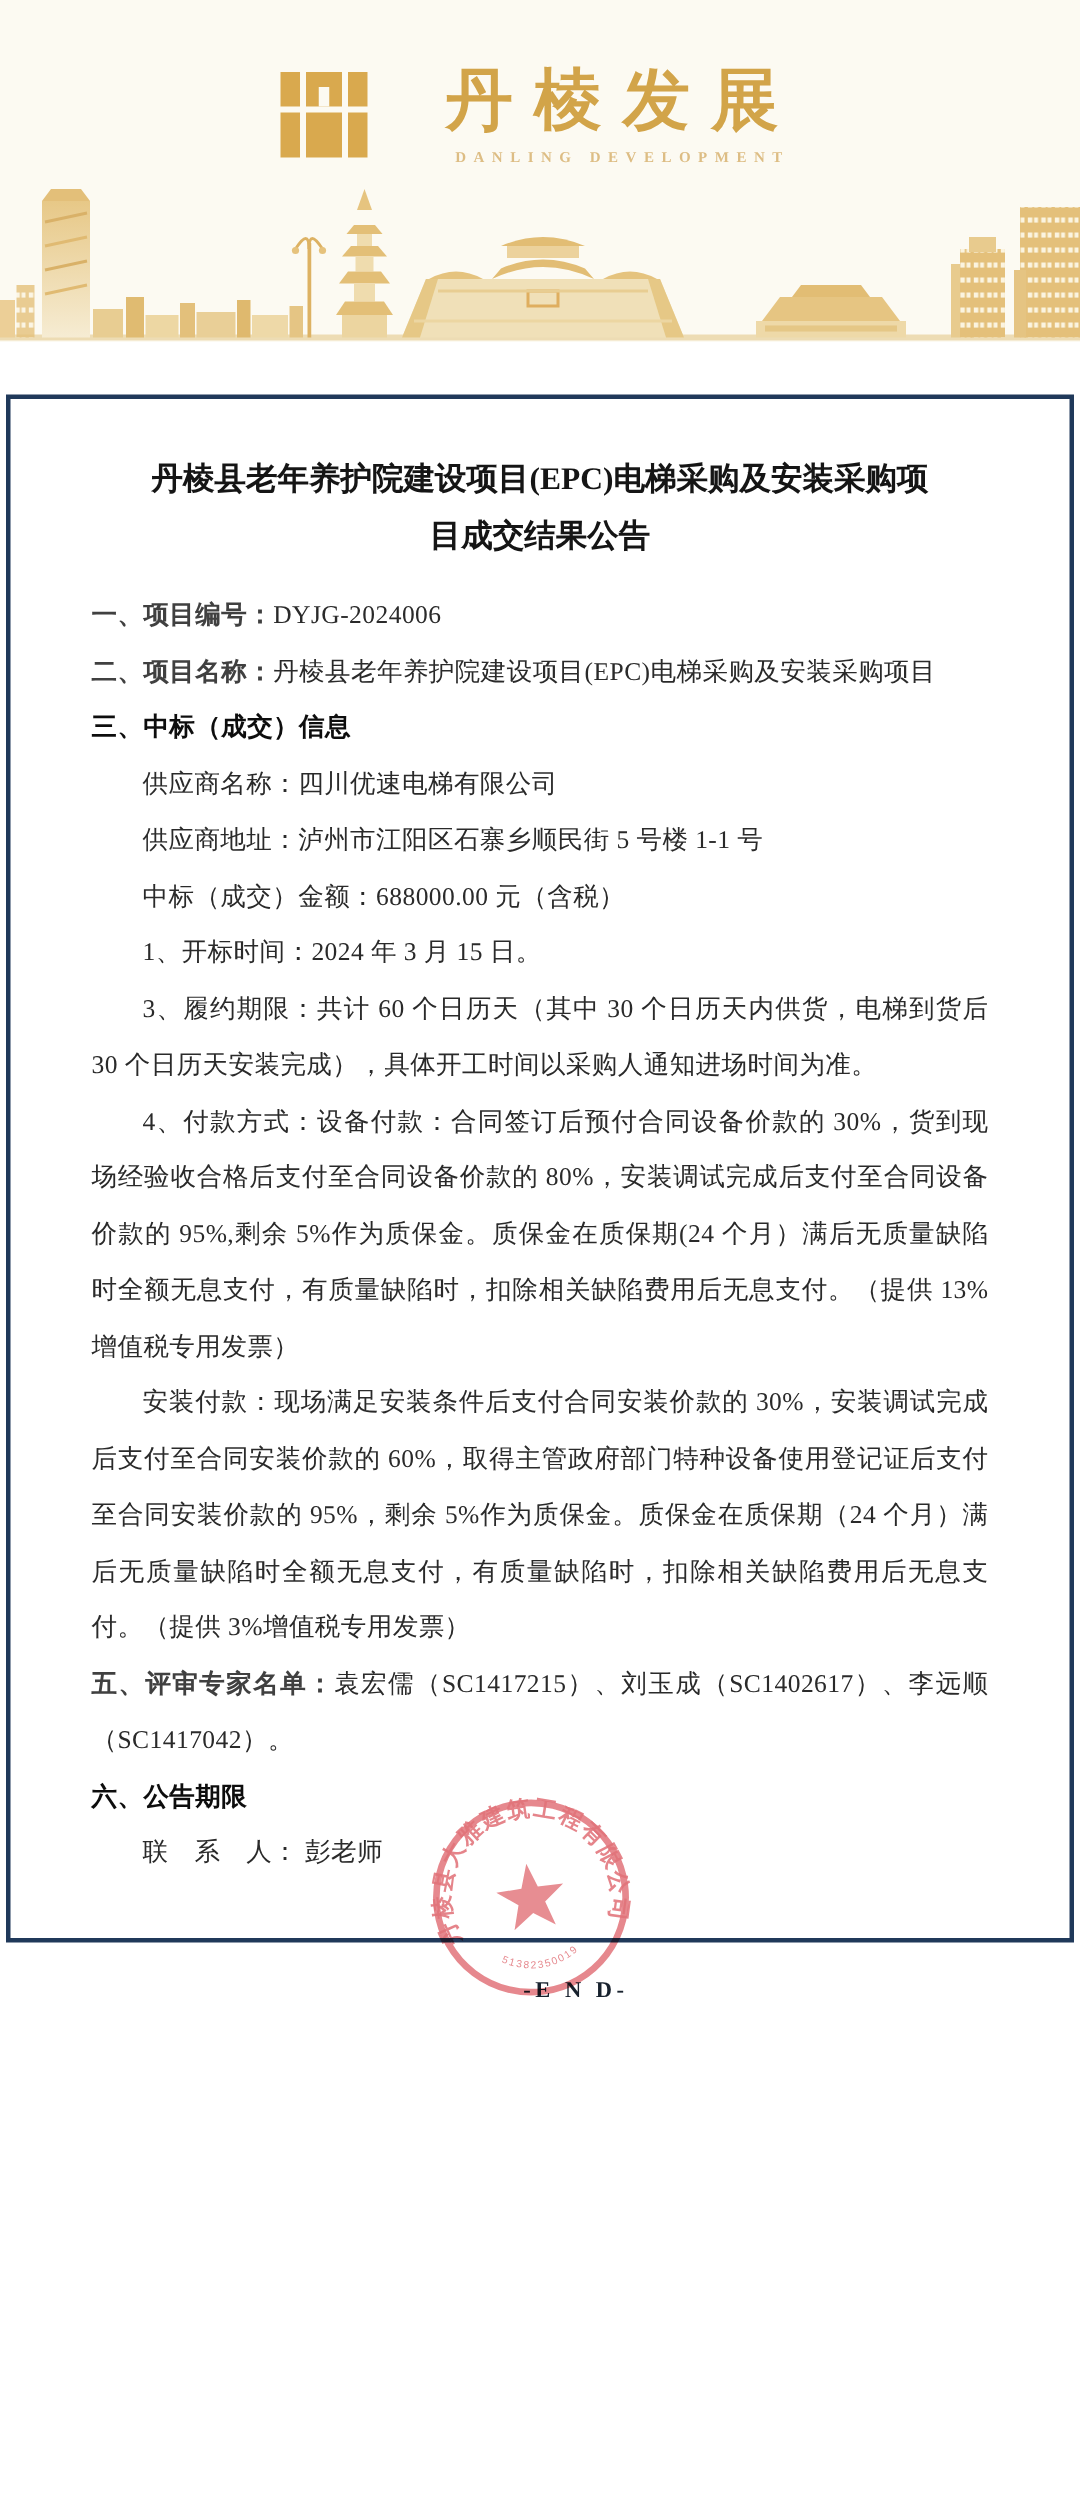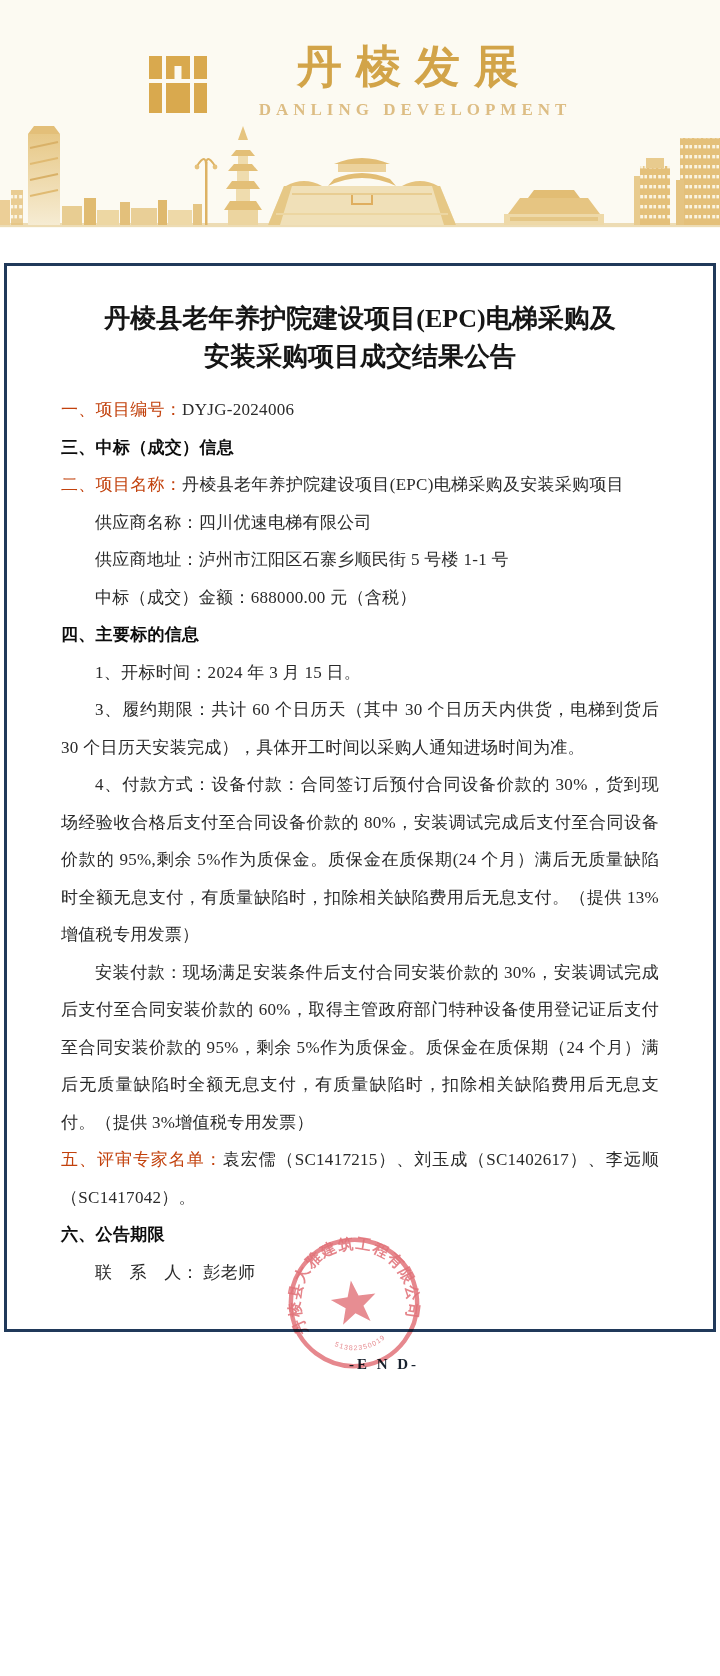--- a/index.html
+++ b/index.html
@@ -16,21 +16,21 @@
   
   .letterhead {
     height: 228px;
     background: #fcfaf2;
     position: relative;
     overflow: hidden;
   }
   .brand-row {
     display: flex;
     justify-content: center;
-    align-items: flex-end;
+    align-items: flex-start;
     gap: 48px;
     padding-top: 44px;
     position: relative;
     z-index: 2;
   }
   .logo-mark {
     width: 62px; height: 64px;
     display: grid;
     grid-template-columns: 13px 24px 13px;
     grid-template-rows: 23px 30px;
@@ -50,21 +50,21 @@
   .brand-cn {
     font-size: 45px;
     font-weight: 700;
     color: #d2a449;
     letter-spacing: 14px;
     line-height: 1.05;
     white-space: nowrap;
   }
   .brand-en {
     margin-top: 9px;
-    font-size: 17px;
+    font-size: 10px;
     font-weight: 600;
     color: #ddbd84;
     letter-spacing: 5px;
     font-family: "Liberation Serif", serif;
     white-space: nowrap;
   }
   .skyline {
     position: absolute;
     left: 0; bottom: 0;
     width: 720px; height: 106px;
@@ -73,37 +73,37 @@
 
   
   .doc-box {
     margin: 35px 4px 0 4px;
     border: 3px solid #20395a;
     background: #ffffff;
     padding: 30px 54px 38px 54px;
   }
   .doc-title {
     text-align: center;
-    font-size: 26px;
+    font-size: 21px;
     font-weight: 700;
     line-height: 38px;
     color: #151515;
     max-width: 530px;
     margin: 4px auto 15px auto;
     font-family: "Liberation Serif", "DejaVu Serif", serif;
   }
   .line {
     font-size: 17px;
     line-height: 37.5px;
     text-align: justify;
     letter-spacing: 0.3px;
   }
   .line .lbl {
-    font-weight: 400;
-    color: #c2410c;
+    font-weight: 700;
+    color: #404040;
     font-family: "Liberation Sans", "DejaVu Sans", sans-serif;
   }
   .heading {
     font-weight: 700;
     color: #0d0d0d;
     font-family: "Liberation Sans", "DejaVu Sans", sans-serif;
     text-align: left;
   }
   .indent { text-indent: 2em; }
 
@@ -226,29 +226,28 @@
     <rect x="676" y="58" width="8" height="45" fill="#e5c482"></rect>
   </svg>
 </div>
 
 <div class="doc-box">
 
   <h1 class="doc-title">丹棱县老年养护院建设项目(EPC)电梯采购及安装采购项目成交结果公告</h1>
 
   <p class="line"><span class="lbl">一、项目编号：</span><span>DYJG-2024006</span></p>
 
+  <p class="line"><span class="lbl">二、项目名称：</span><span>丹棱县老年养护院建设项目(EPC)电梯采购及安装采购项目</span></p>
+
   <p class="line heading">三、中标（成交）信息</p>
-
-  <p class="line"><span class="lbl">二、项目名称：</span><span>丹棱县老年养护院建设项目(EPC)电梯采购及安装采购项目</span></p>
 
   <p class="line indent">供应商名称：四川优速电梯有限公司</p>
   <p class="line indent">供应商地址：泸州市江阳区石寨乡顺民街 5 号楼 1-1 号</p>
   <p class="line indent">中标（成交）金额：688000.00 元（含税）</p>
 
-  <p class="line heading">四、主要标的信息</p>
 
   <p class="line indent">1、开标时间：2024 年 3 月 15 日。</p>
   <p class="line indent">3、履约期限：共计 60 个日历天（其中 30 个日历天内供货，电梯到货后 30 个日历天安装完成），具体开工时间以采购人通知进场时间为准。</p>
   <p class="line indent">4、付款方式：设备付款：合同签订后预付合同设备价款的 30%，货到现场经验收合格后支付至合同设备价款的 80%，安装调试完成后支付至合同设备价款的 95%,剩余 5%作为质保金。质保金在质保期(24 个月）满后无质量缺陷时全额无息支付，有质量缺陷时，扣除相关缺陷费用后无息支付。（提供 13%增值税专用发票）</p>
   <p class="line indent">安装付款：现场满足安装条件后支付合同安装价款的 30%，安装调试完成后支付至合同安装价款的 60%，取得主管政府部门特种设备使用登记证后支付至合同安装价款的 95%，剩余 5%作为质保金。质保金在质保期（24 个月）满后无质量缺陷时全额无息支付，有质量缺陷时，扣除相关缺陷费用后无息支付。（提供 3%增值税专用发票）</p>
 
   <p class="line"><span class="lbl">五、评审专家名单：</span><span>袁宏儒（SC1417215）、刘玉成（SC1402617）、李远顺（SC1417042）。</span></p>
 
   <p class="line heading">六、公告期限</p>
 

